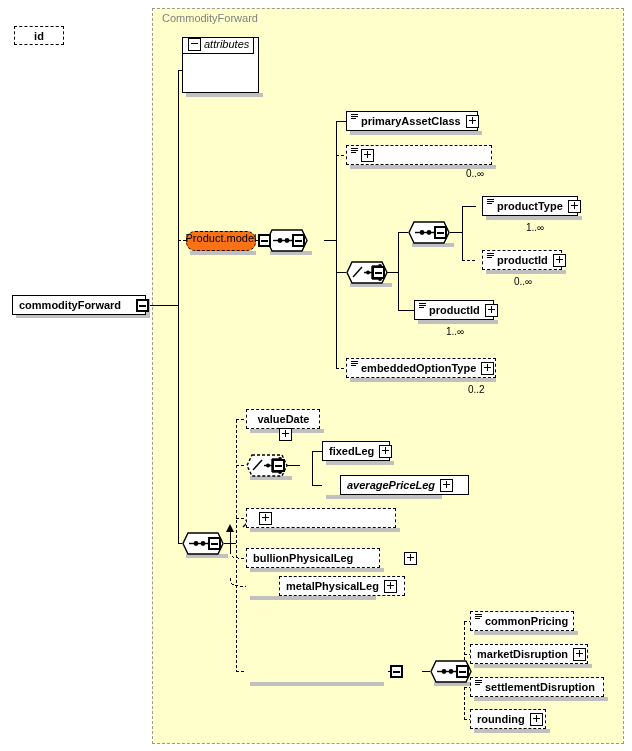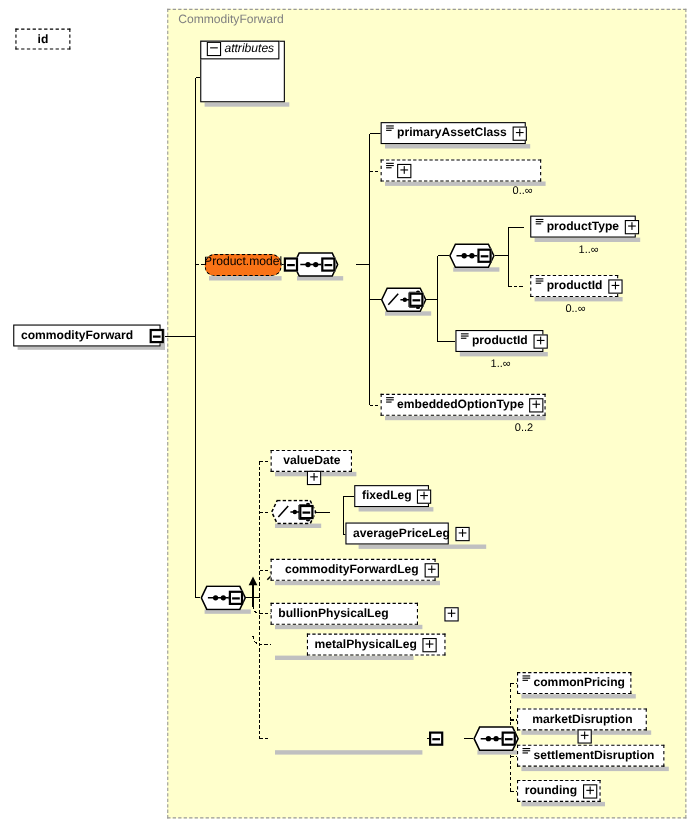--- a/index.html
+++ b/index.html
@@ -474,28 +474,27 @@
   </div>
   <div class="expander-out" style="left:272px; top:459px;"></div>
 
   <div class="shadow" style="left:326px; top:461px; width:68px; height:4px;"></div>
   <div class="node" style="left:322px; top:441px; width:68px;">
     <span class="lbl">fixedLeg</span>
     <span class="expander plus"></span>
   </div>
 
   <div class="shadow" style="left:326px; top:495px; width:116px; height:4px;"></div>
-  <div class="node" style="left:314px; top:475px; width:94px;">
+  <div class="node" style="left:340px; top:475px; width:129px;font-style:italic;">
     <span class="lbl">averagePriceLeg</span>
     <span class="expander plus"></span>
   </div>
 
   <div class="shadow" style="left:250px; top:528px; width:150px; height:4px;"></div>
   <div class="node opt" style="left:246px; top:508px; width:150px; padding-left:10px;">
-    <span class="lbl">commodityForwardLeg</span>
     <span class="expander plus"></span>
   </div>
 
   <div class="shadow" style="left:250px; top:568px; width:134px; height:4px;"></div>
   <div class="node opt" style="left:246px; top:548px; width:134px;gap:46px;">
     <span class="lbl">bullionPhysicalLeg</span>
     <span class="expander plus"></span>
   </div>
 
   <div class="shadow" style="left:250px; top:596px; width:126px; height:4px;"></div>
@@ -523,21 +522,21 @@
   <div class="node opt" style="left:470px; top:611px; width:104px;">
     <span class="seqglyph">
         <i></i>
         <i></i>
         <i></i>
       </span>
     <span class="lbl">commonPricing</span>
   </div>
 
   <div class="shadow" style="left:474px; top:664px; width:118px; height:4px;"></div>
-  <div class="node opt" style="left:470px; top:644px; width:118px;flex-direction:column;">
+  <div class="node opt" style="left:470px; top:644px; width:118px;">
     <span class="lbl">marketDisruption</span>
     <span class="expander plus"></span>
   </div>
 
   <div class="shadow" style="left:474px; top:697px; width:134px; height:4px;"></div>
   <div class="node opt" style="left:470px; top:677px; width:134px;">
     <span class="seqglyph">
         <i></i>
         <i></i>
         <i></i>

